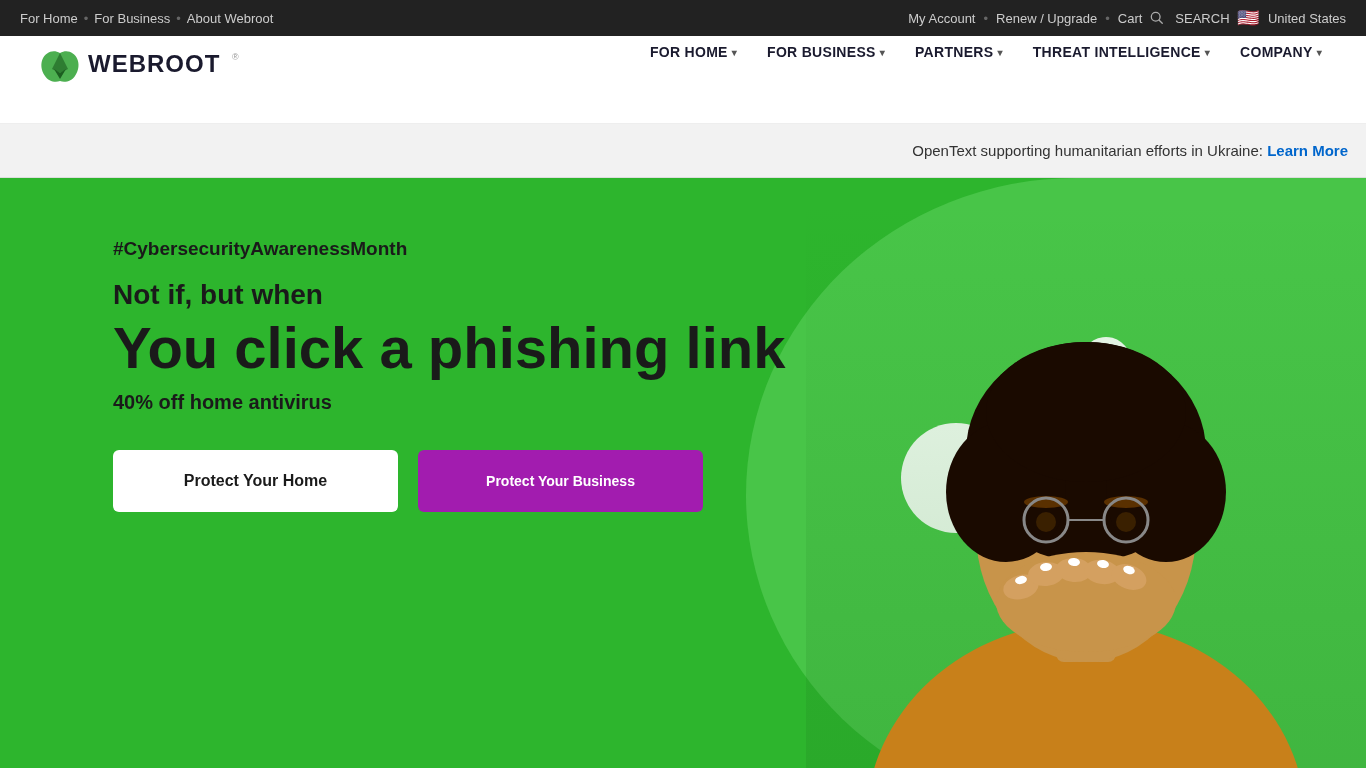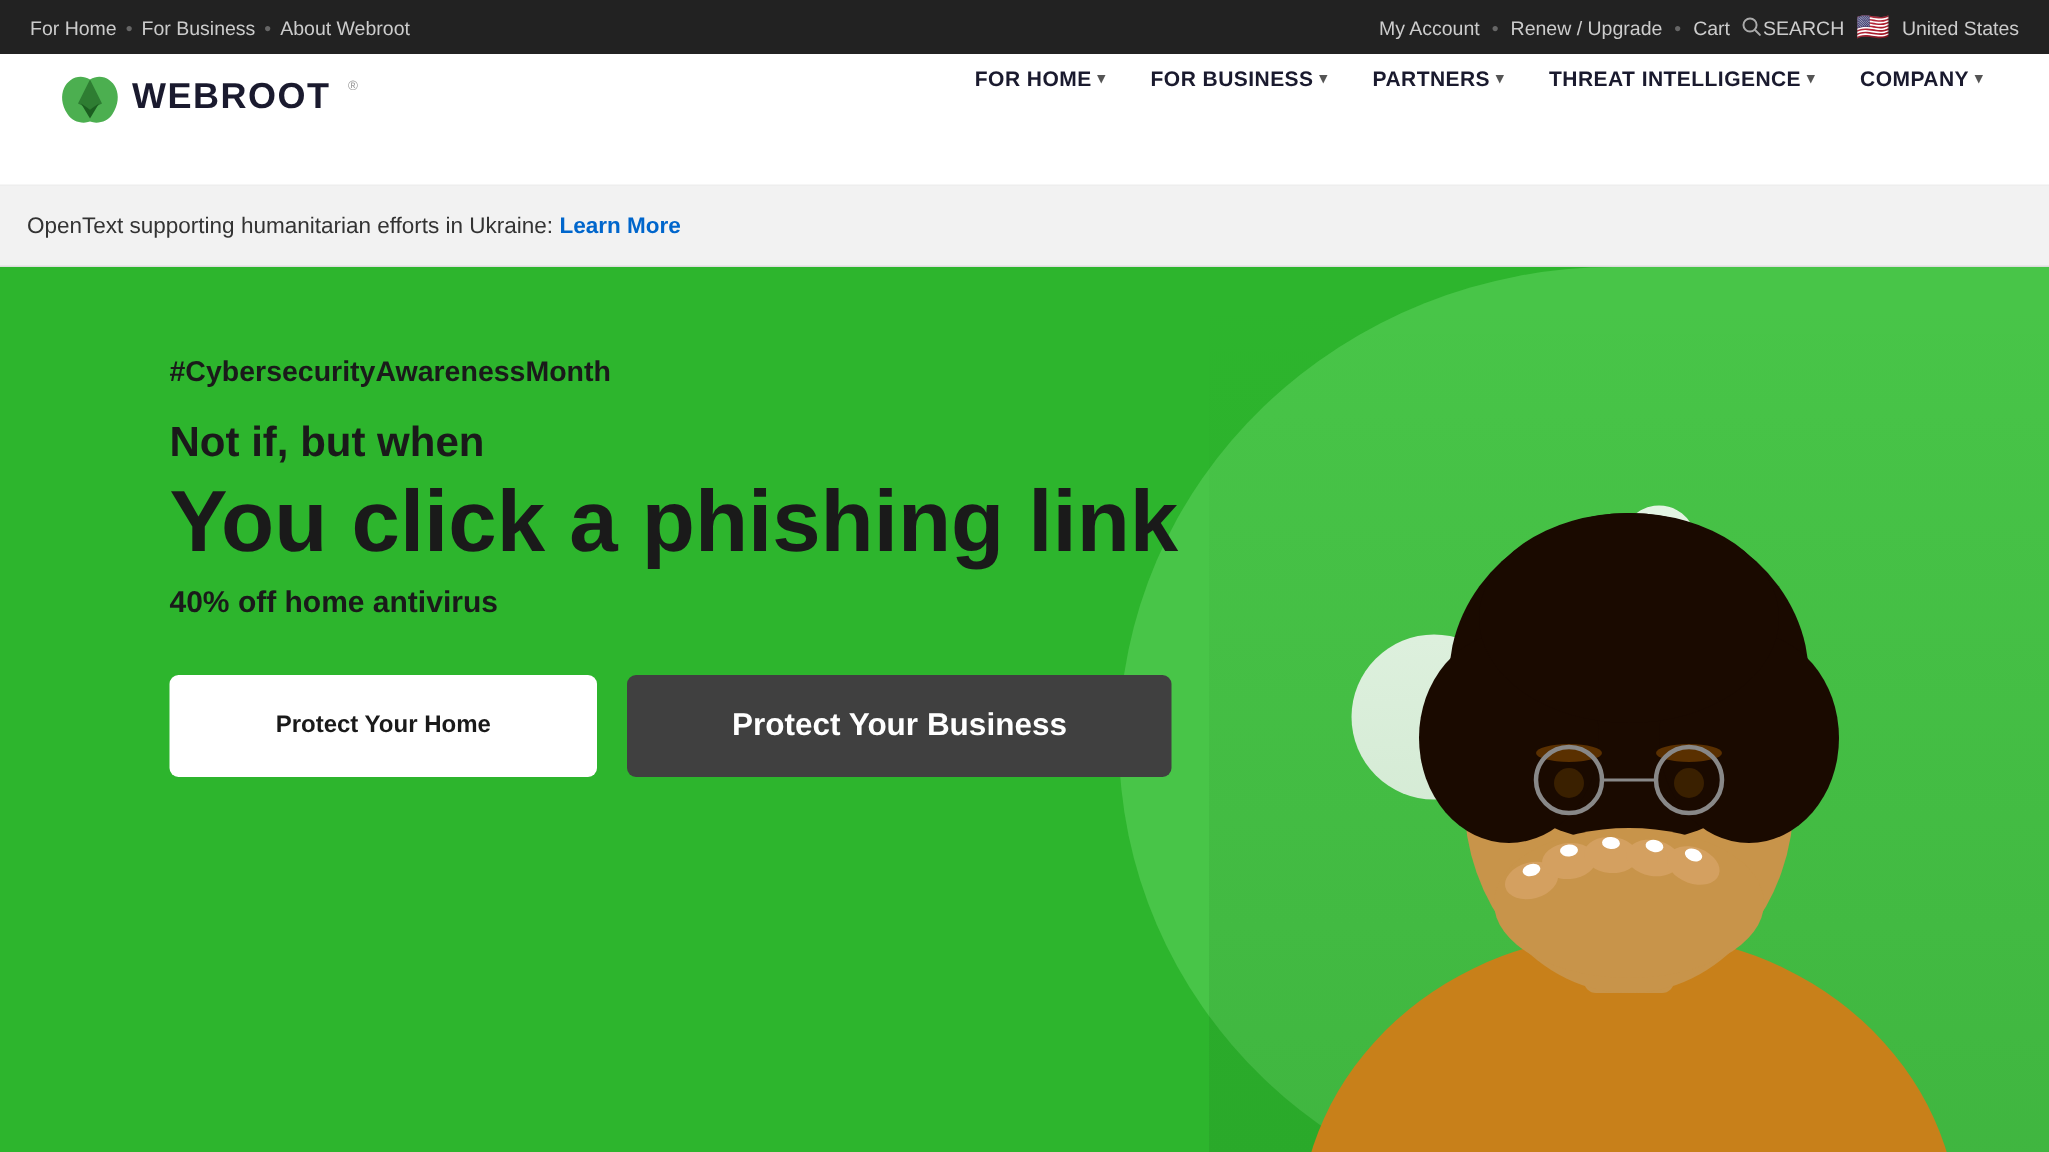--- a/index.html
+++ b/index.html
@@ -16,21 +16,21 @@
       padding: 0 20px;
       height: 36px;
     }
     #top-bar-left { display: flex; align-items: center; gap: 6px; }
     #top-bar-left a, #top-bar-right a {
       color: #ccc; text-decoration: none;
     }
     #top-bar-left .dot { color: #666; }
     #top-bar-right { display: flex; align-items: center; gap: 8px; }
     #top-bar-right .dot { color: #666; }
-    #search-area { display: flex; align-items: center; gap: 0; cursor: pointer; }
+    #search-area { display: flex; align-items: center; gap: 11px; cursor: pointer; }
     #search-area .search-icon-svg { width: 14px; height: 14px; }
     #flag-icon { font-size: 18px; }
 
     
     #main-nav {
       background: #fff;
       border-bottom: 1px solid #eee;
       display: flex;
       align-items: flex-start;
       justify-content: space-between;
@@ -47,21 +47,21 @@
       color: #1a1a2e;
       cursor: pointer;
       text-transform: uppercase;
       letter-spacing: 0.3px;
     }
     .nav-chevron { font-size: 10px; color: #555; }
 
     
     #announcement-banner {
       background: #f2f2f2;
-      text-align: left;
+      text-align: right;
       padding: 18px;
       font-size: 15px;
       color: #333;
       border-bottom: 1px solid #ddd;
     }
     #announcement-banner a { color: #0066cc; text-decoration: none; font-weight: 600; }
 
     
     #hero {
       background: #2db52d;
@@ -175,26 +175,26 @@
       border: none;
       border-radius: 6px;
       padding: 22px 40px;
       font-size: 16px;
       font-weight: 700;
       cursor: pointer;
       min-width: 285px;
     }
 
     .btn-protect-business {
-      background: #404040;
+      background: #a21caf;
       color: #fff;
       border: none;
       border-radius: 6px;
-      padding: 22px 70px;
-      font-size: 21px;
+      padding: 22px 54px;
+      font-size: 14px;
       font-weight: 700;
       cursor: pointer;
       min-width: 285px;
     }
   </style>
 </head>
 <body>
 
 <div id="top-bar">
   <div id="top-bar-left">

